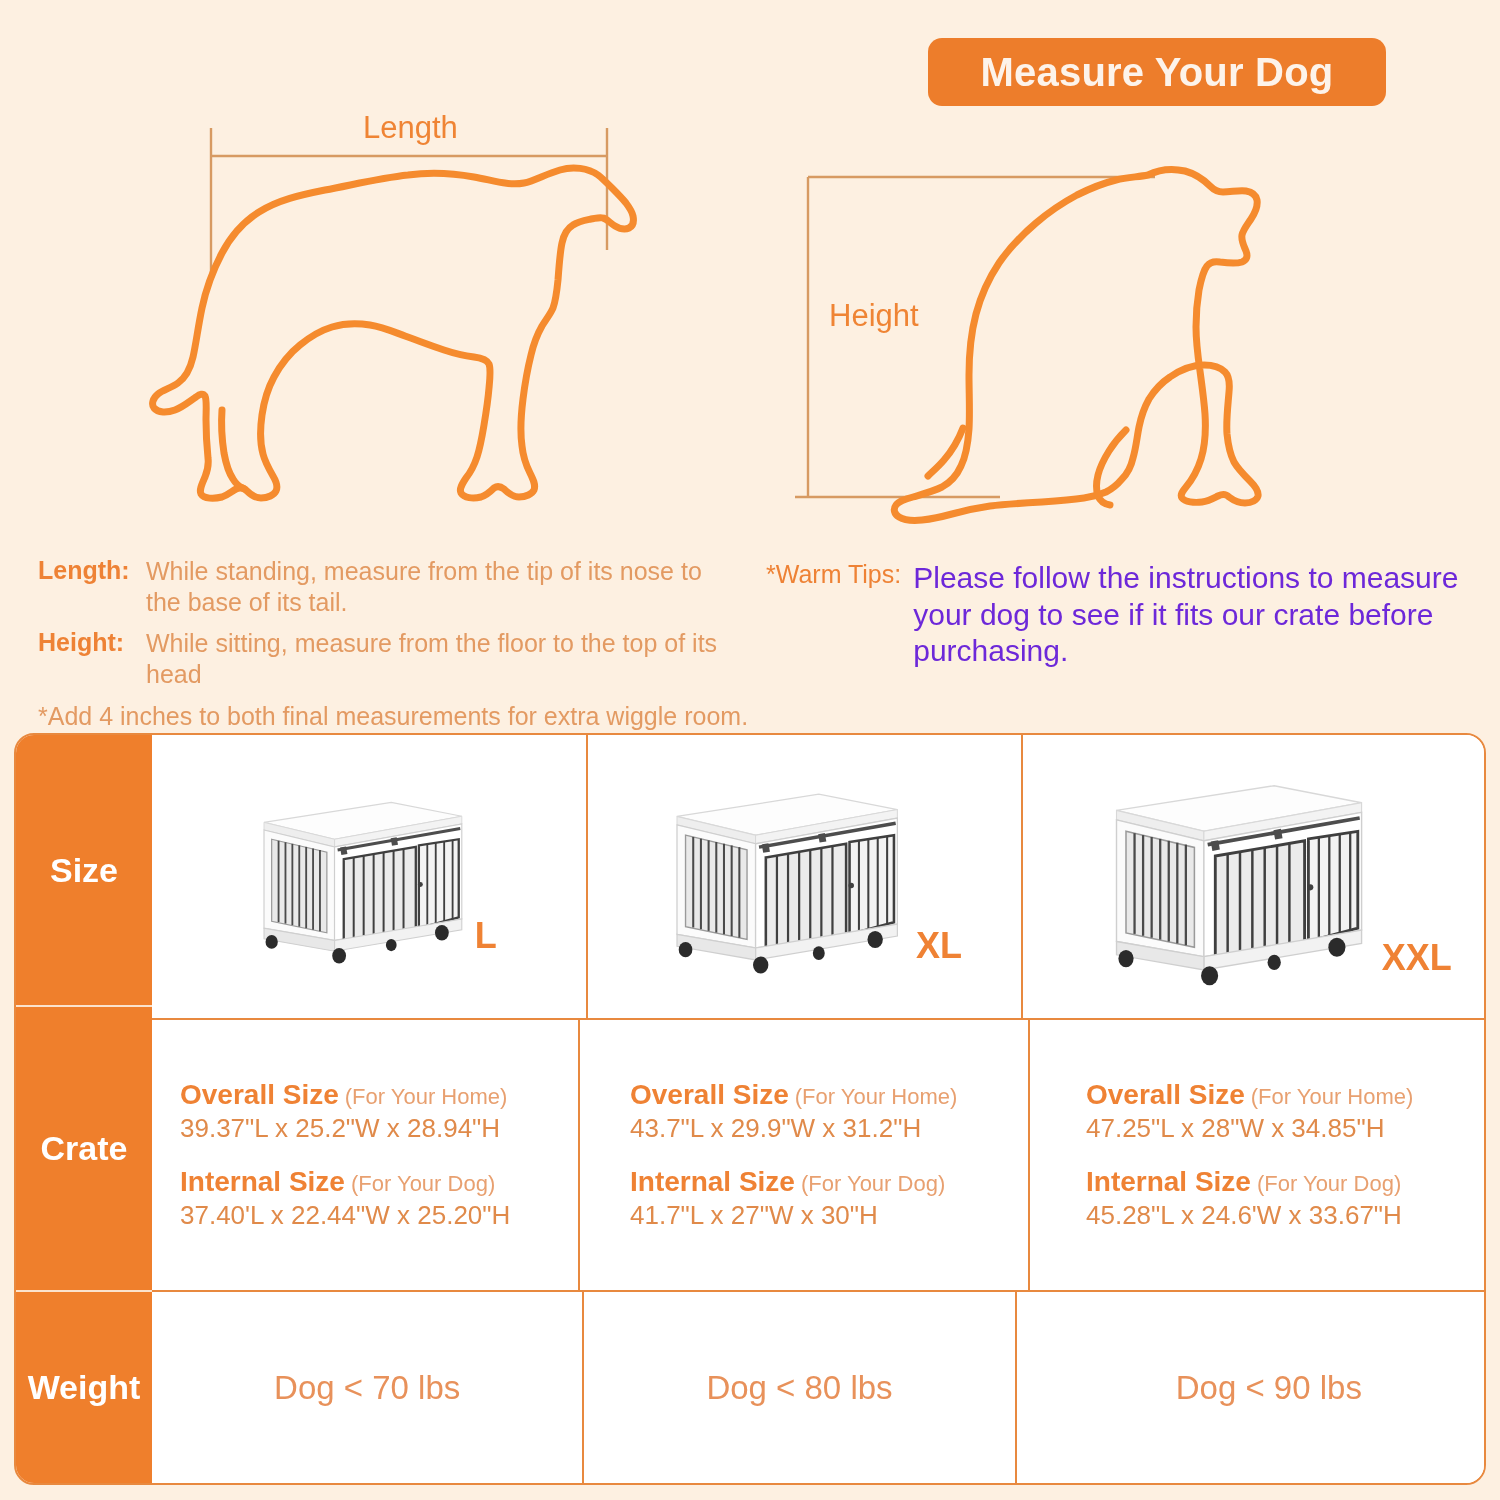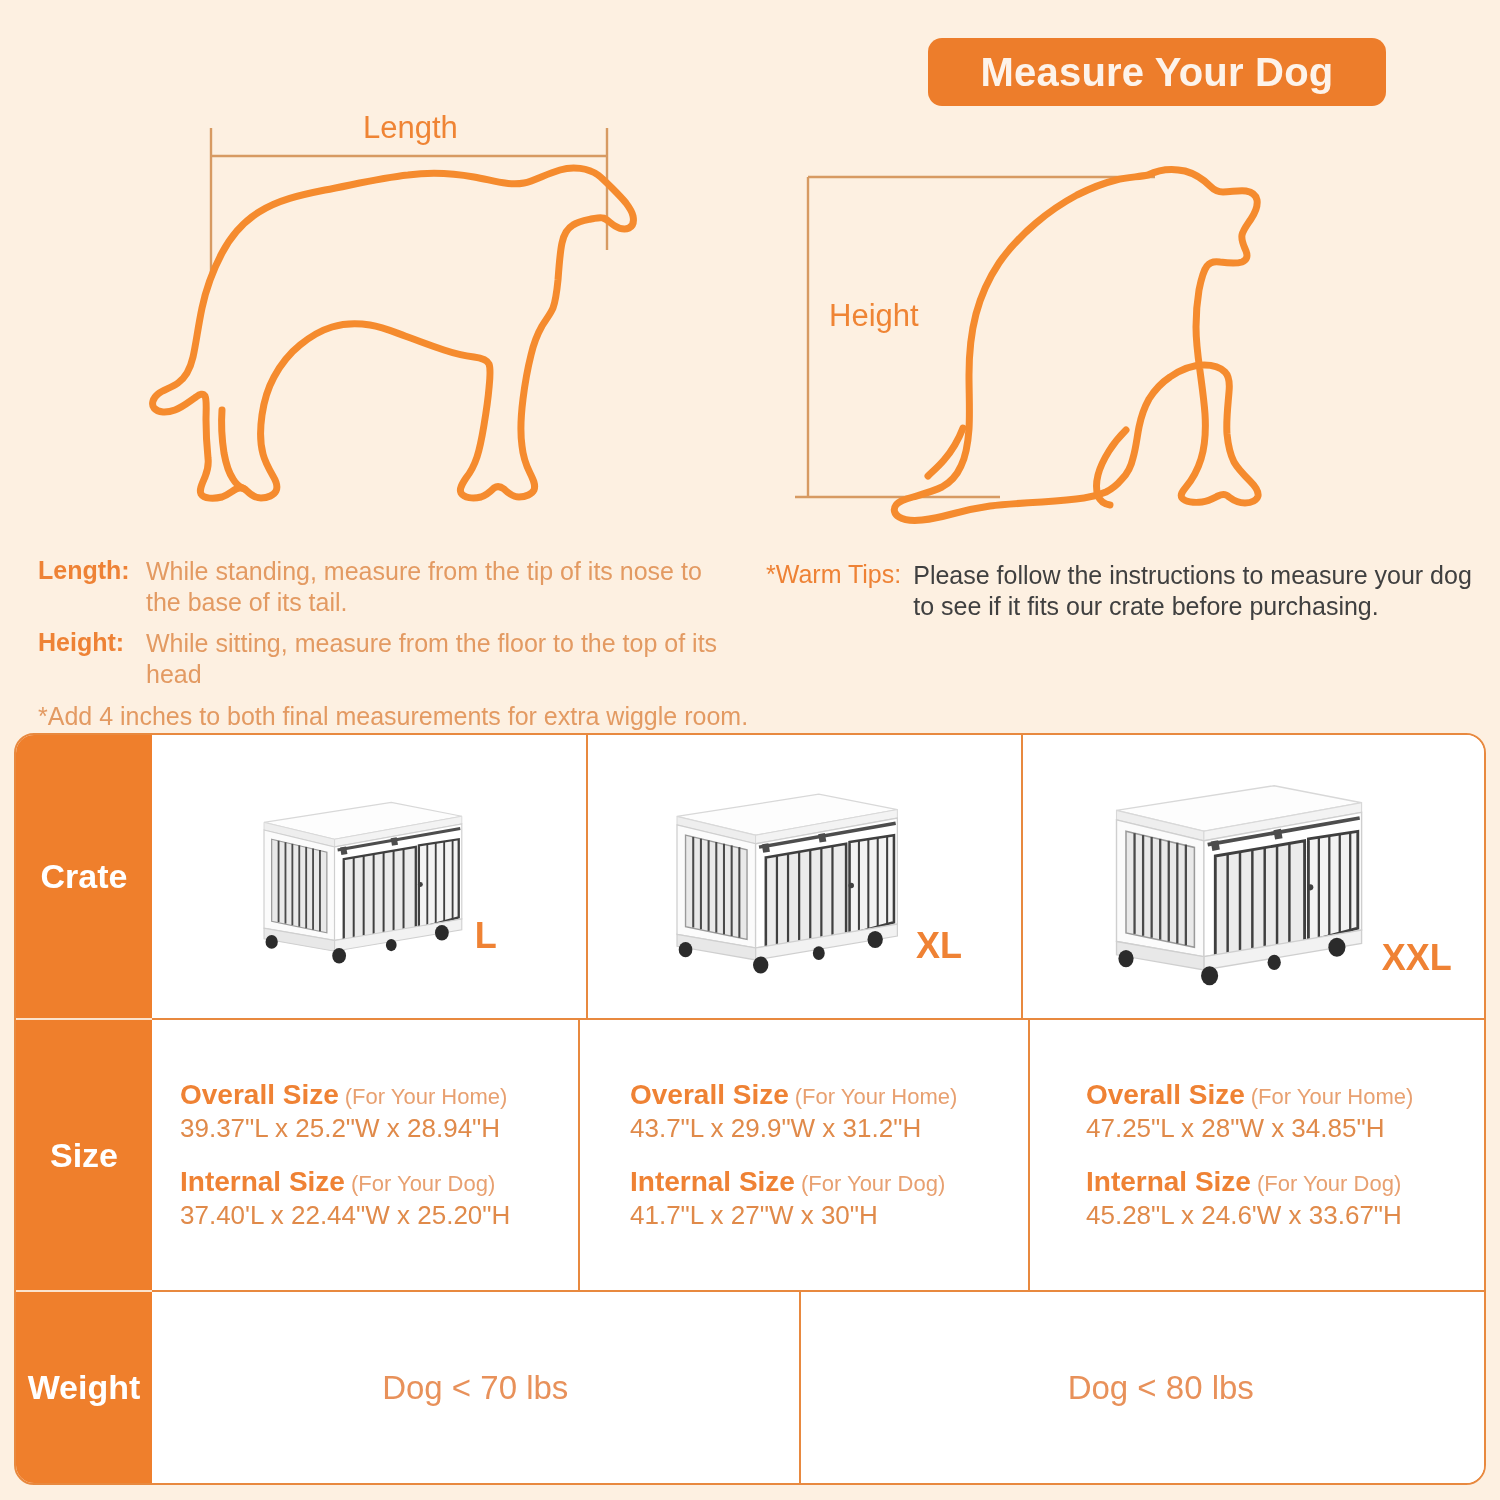--- a/index.html
+++ b/index.html
@@ -102,22 +102,22 @@
   }
   .tips-key {
     color: #ee8235;
     font-size: 25px;
     font-weight: normal;
     white-space: nowrap;
     flex: 0 0 auto;
     margin-right: 12px;
   }
   .tips-val {
-    color: #404040;
-    font-size: 25px;
+    color: #6d28d9;
+    font-size: 30px;
     line-height: 1.22;
     flex: 1 1 auto;
   }
 
   
   .spec-table {
     position: absolute;
     left: 14px;
     top: 733px;
     width: 1472px;
@@ -409,22 +409,22 @@
   </div>
 
   <div class="tips">
     <span class="tips-key">*Warm Tips:</span>
     <span class="tips-val">Please follow the instructions to measure your dog to see if it fits our crate before purchasing.</span>
   </div>
 
   <div class="spec-table">
 
     <div class="row-head-col">
+      <div class="row-head r-size">Size</div>
       <div class="row-head r-crate">Crate</div>
-      <div class="row-head r-size">Size</div>
       <div class="row-head r-weight">Weight</div>
     </div>
 
     <div class="body-cols">
 
       <div class="t-row r-crate">
 
         <div class="t-cell crate-cell">
           <div class="crate-wrap">
             <span>
@@ -629,18 +629,21 @@
         </div>
       </div>
 
       <div class="t-row r-weight">
         <div class="t-cell weight-cell">
           <span class="weight-text">Dog &lt; 70 lbs</span>
         </div>
         <div class="t-cell weight-cell">
           <span class="weight-text">Dog &lt; 80 lbs</span>
         </div>
+        <div class="t-cell weight-cell">
+          <span class="weight-text">Dog &lt; 90 lbs</span>
+        </div>
       </div>
 
     </div>
   </div>
 
 </div>
 
 </body></html>

